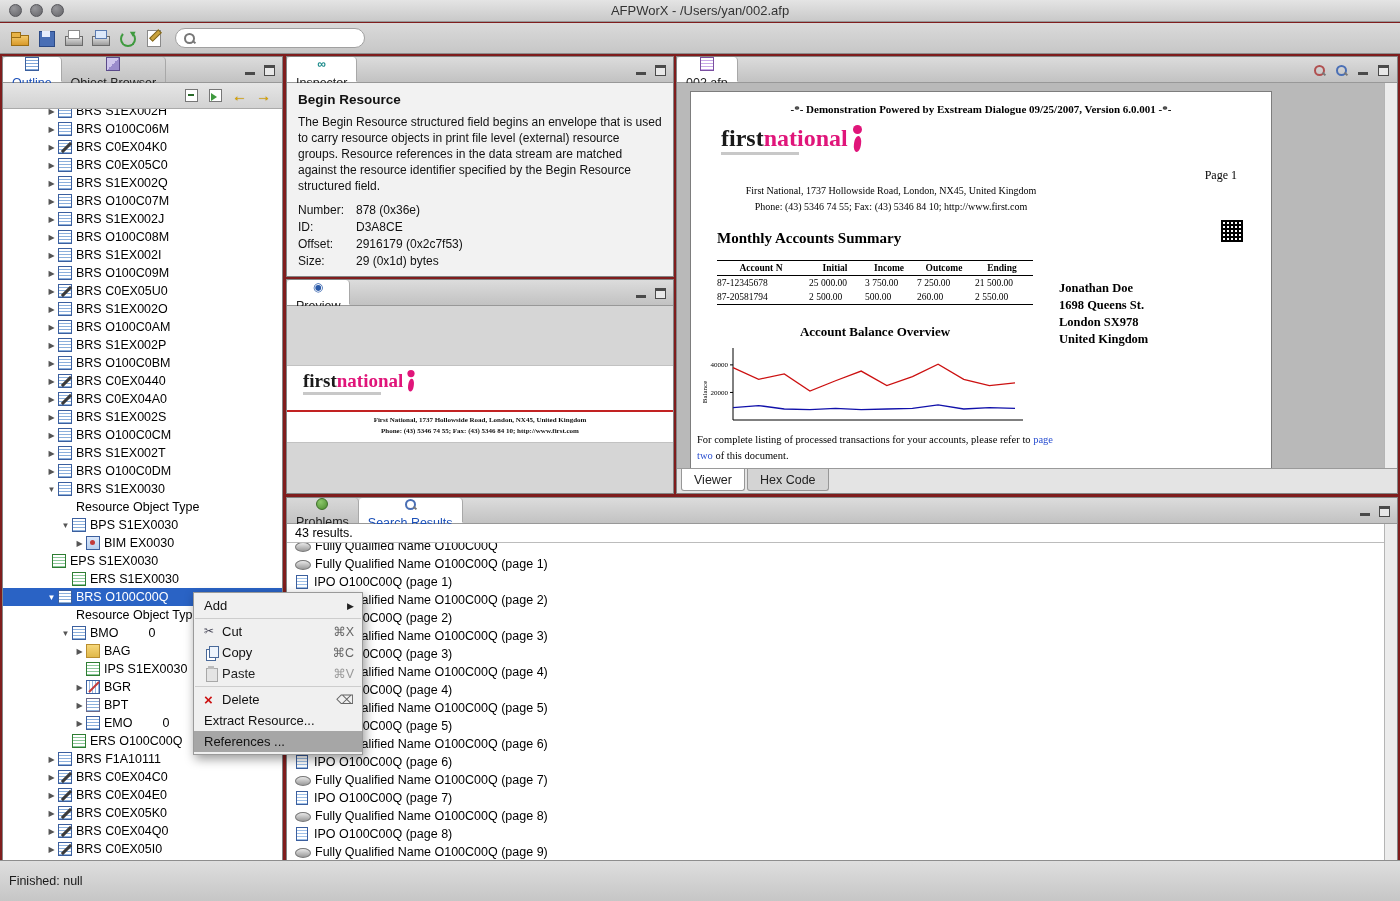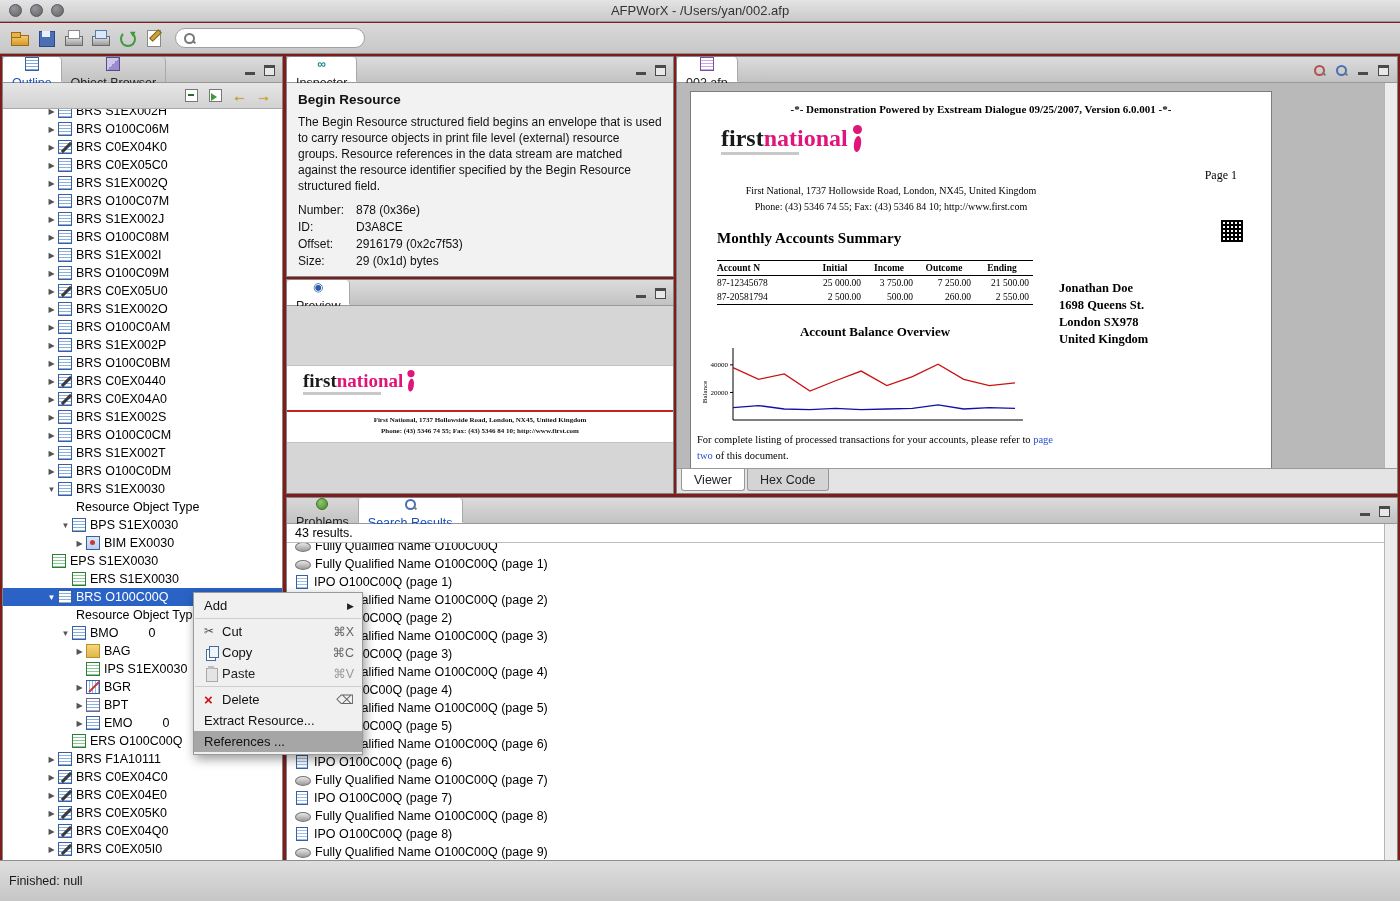--- a/index.html
+++ b/index.html
@@ -124,24 +124,24 @@
   .doc-banner{position:absolute;left:0;top:11px;width:100%;text-align:center;font-weight:bold;font-size:11px;}
   .doc-logo{position:absolute;left:30px;top:33px;}
   .doc-page-label{position:absolute;right:34px;top:76px;font-size:12px;}
   .doc-address{position:absolute;left:20px;top:91px;width:360px;text-align:center;font-size:10px;line-height:1.55;}
   .doc-barcode{position:absolute;right:28px;top:128px;width:22px;height:22px;background:repeating-linear-gradient(0deg,#000 0 2px,transparent 2px 4px),repeating-linear-gradient(90deg,#000 0 2px,#fff 2px 4px);}
   .doc-h1{position:absolute;left:26px;top:138px;font-weight:bold;font-size:15px;}
   .acct-table{position:absolute;left:26px;top:168px;width:316px;}
   .acct-row{display:flex;padding:2px 0;}
   .acct-head{border-top:1px solid #000;border-bottom:1px solid #000;font-weight:bold;}
   .acct-row:last-child{border-bottom:1px solid #000;}
-  .ac{font-size:9.5px;text-align:right;padding-right:4px;}
+  .ac{font-size:9.5px;text-align:left;padding-right:4px;}
   .ac.c0{text-align:left;}
   .acct-head .ac{text-align:center;}
-  .acct-head .ac.c0{text-align:left;}
+  .acct-head .ac.c0{text-align:center;}
   .doc-recipient{position:absolute;left:368px;top:188px;font-weight:bold;font-size:12.5px;line-height:17px;}
   .doc-h2{position:absolute;left:26px;top:232px;width:316px;text-align:center;font-weight:bold;font-size:13px;}
   .doc-chart{position:absolute;left:8px;top:252px;}
   .doc-footer{position:absolute;left:6px;top:340px;width:372px;font-size:10.5px;line-height:1.5;}
   .doc-link{color:#2a4fd0;}
   .vtabs{position:absolute;left:0;right:0;bottom:0;height:25px;background:#e4e4e4;border-top:1px solid #9a9a9a;display:flex;align-items:flex-start;padding-left:4px;gap:2px;}
   .vtab{height:22px;padding:0 12px;font-size:12.5px;display:flex;align-items:center;border:1px solid #979797;border-top:none;background:#d4d4d4;border-radius:0 0 3px 3px;color:#222;}
   .vtab.active{background:#fff;}
   .viewer-toolicons{display:flex;gap:9px;align-items:center;margin-left:auto;padding-right:8px;padding-bottom:5px;}
 

